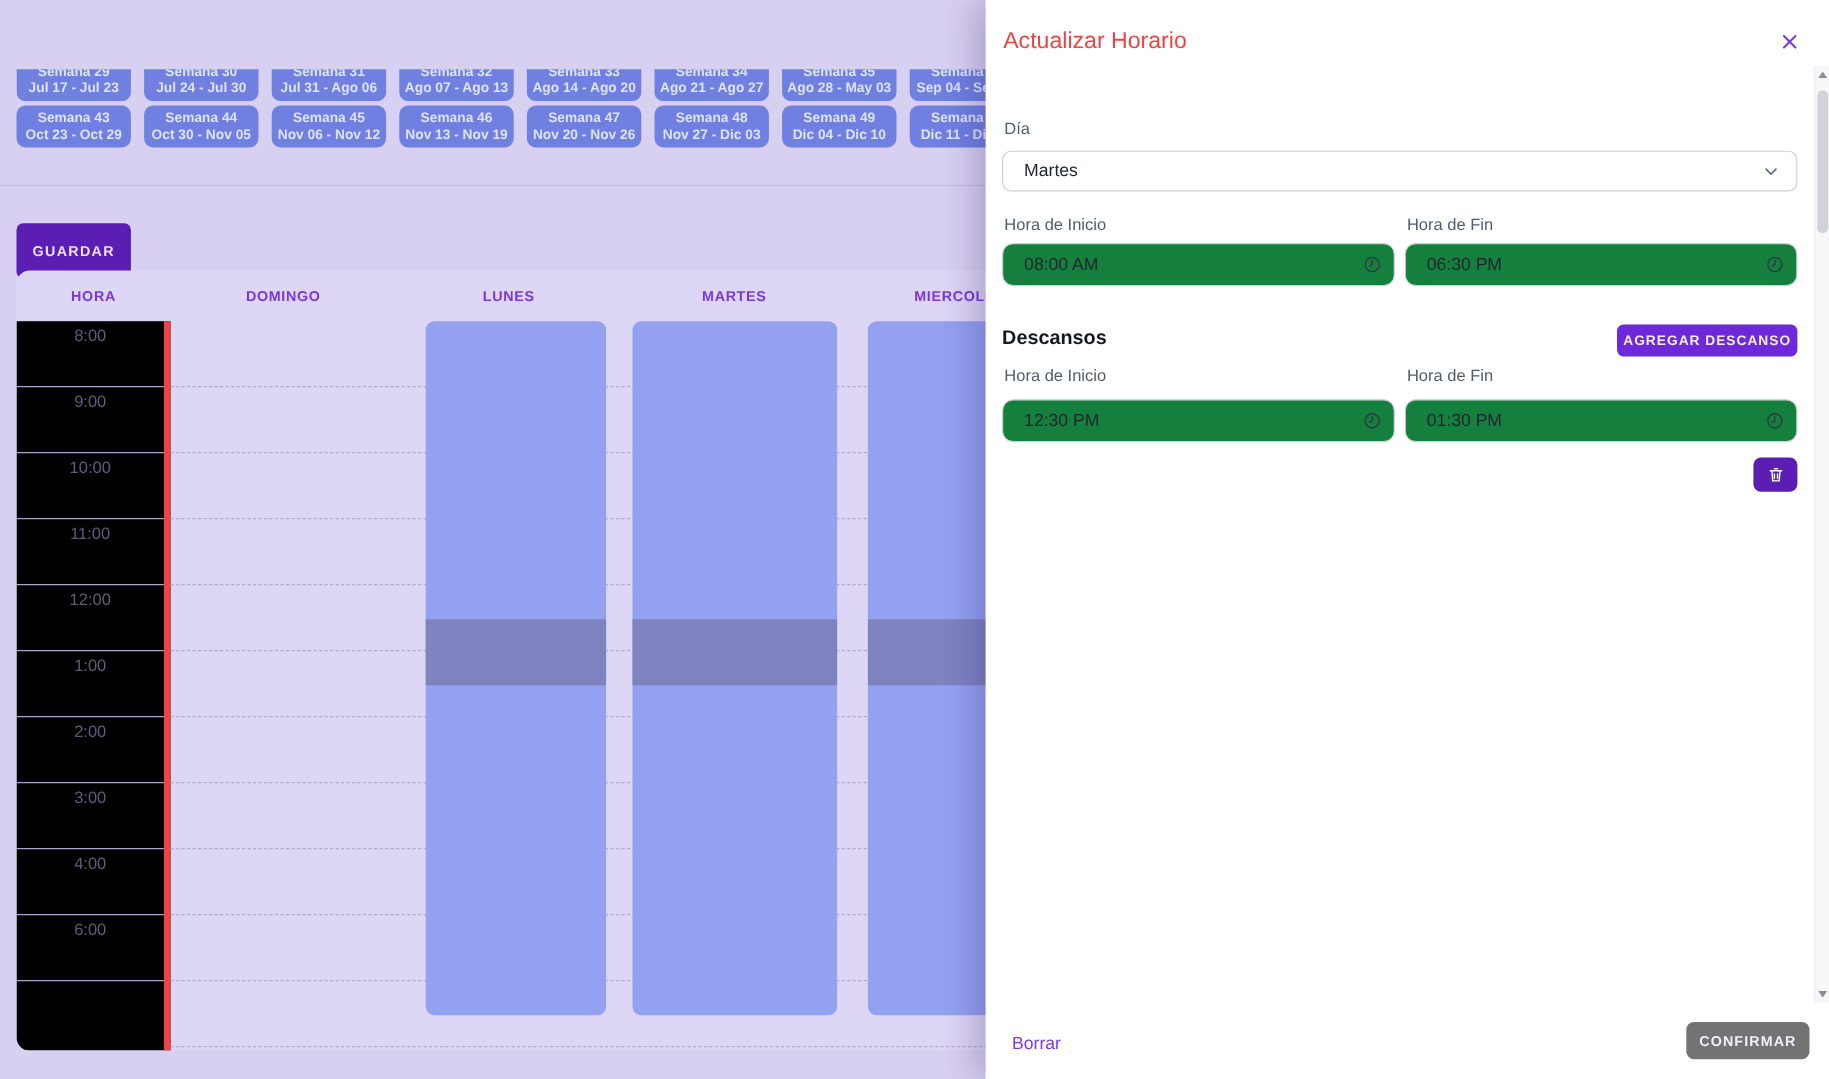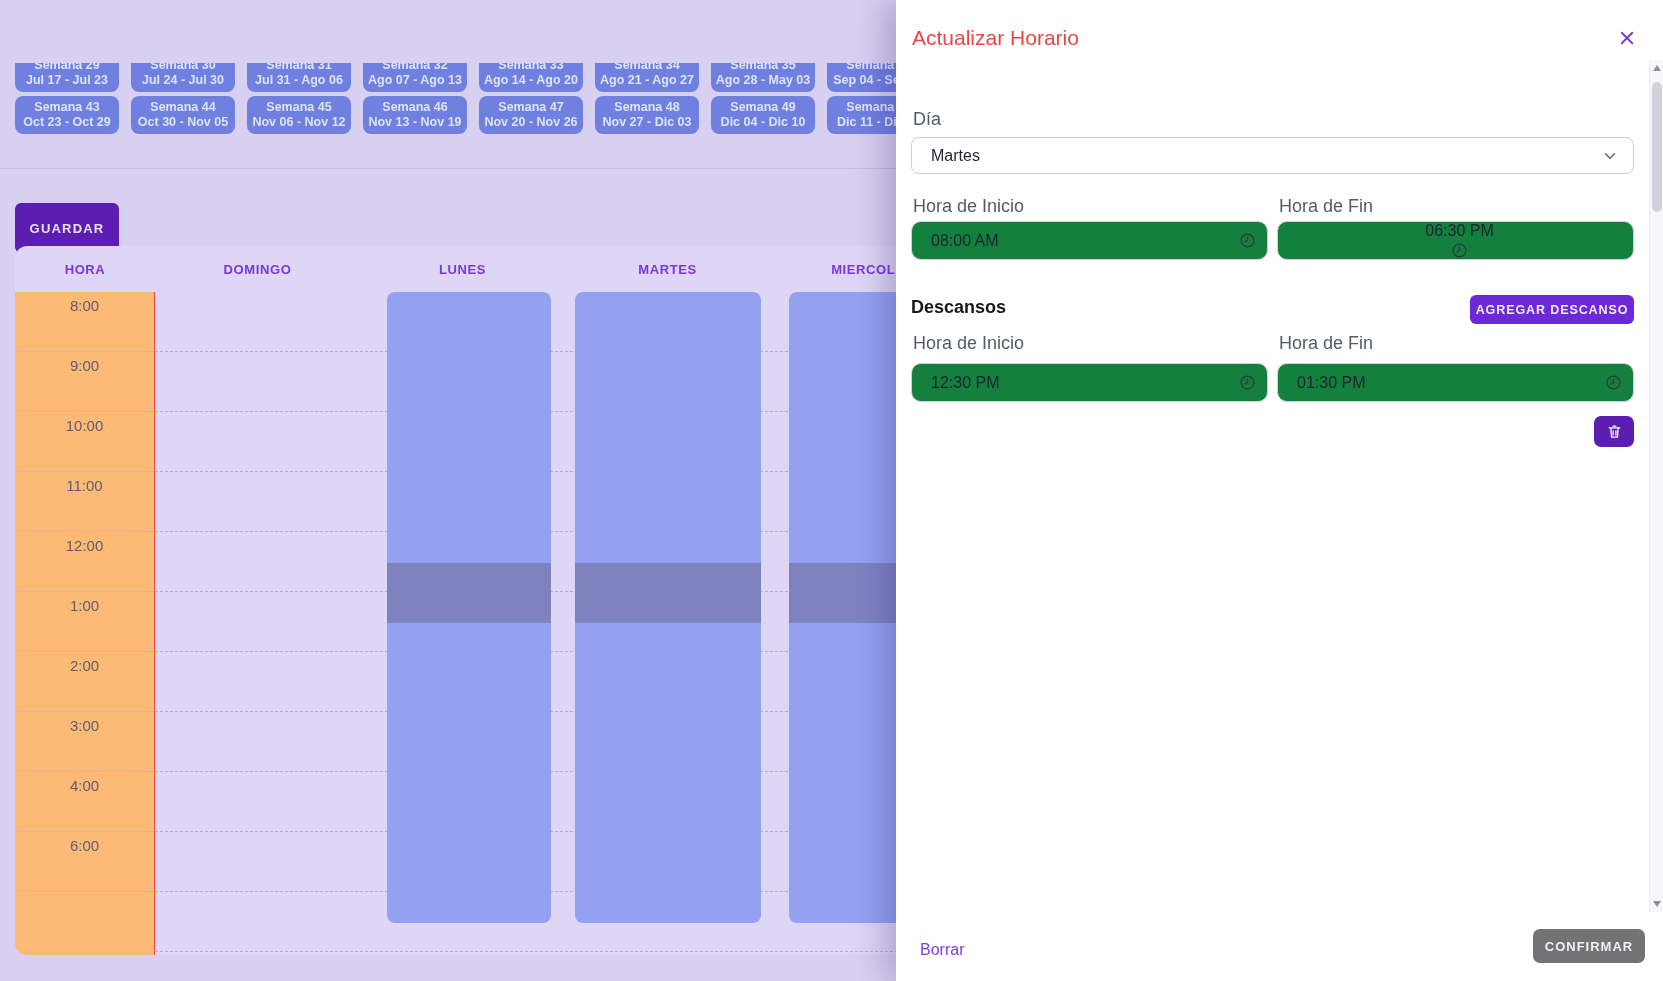--- a/index.html
+++ b/index.html
@@ -19,37 +19,37 @@
   
   .guardar-btn { position:absolute; top:203px; left:15px; width:104px; height:50px; background:#5b1db2; border:none;
                  border-radius:6px; color:#e9e1f8; font-family:"Liberation Sans",sans-serif; font-size:13px; font-weight:700;
                  letter-spacing:1.2px; cursor:pointer; }
 
   
   .sched { position:absolute; top:246px; left:15px; width:1633px; height:709px; background:#ddd6f4; border-radius:12px; overflow:hidden; }
   .sched-head { display:grid; grid-template-columns:140px 205px 205px 205px 205px 1fr; height:46px; align-items:center; }
   .sched-head .hcell { text-align:center; color:#7a38da; font-size:13px; font-weight:700; letter-spacing:.6px; }
   .sched-body { position:relative; height:663px; }
-  .time-col { position:absolute; left:0; top:0; width:140px; height:100%; background:#fdba74; border-right:1px solid #ef4444; }
+  .time-col { position:absolute; left:0; top:0; width:140px; height:100%; background:#000000; border-right:6px solid #ef4444; }
   .time-cell { height:60px; border-bottom:1px solid #c0b7e0; text-align:center; padding-top:5px; color:#5f5b78; font-size:15px; }
   .grid-rows { position:absolute; left:140px; right:0; top:0; }
   .grid-row { height:60px; border-bottom:1px dashed #b3aad2; }
   .block { position:absolute; top:0; height:631px; background:#93a1f0; border-radius:8px; cursor:pointer; }
   .block-lunes { left:372px; width:164px; }
   .block-martes { left:560px; width:186px; }
   .block-miercoles { left:774px; width:186px; }
   .break-strip { position:absolute; left:0; right:0; top:271px; height:60px; background:#7e83c0; }
 
   
   .drawer { position:absolute; left:896px; top:0; width:767px; height:981px; background:#ffffff;
             box-shadow:-10px 0 30px rgba(50,30,110,.28); }
   .drawer-title { position:absolute; left:16px; top:26px; font-size:21px; font-weight:500; color:#ef4444; }
   .close-btn { position:absolute; top:23px; left:716px; width:30px; height:30px; background:none; border:none;
                display:flex; align-items:center; justify-content:center; cursor:pointer; }
-  .fld-label { position:absolute; font-size:18px; color:#515c69; }
+  .fld-label { position:absolute; font-size:15px; color:#515c69; }
   .select-box { position:absolute; left:15px; top:137px; width:723px; height:37px; border:1px solid #c9cfd8; border-radius:8px;
                 background:#fff; display:flex; align-items:center; padding:0 14px 0 19px; cursor:pointer; }
   .select-box .sel-val { flex:1; font-size:16px; color:#1d2430; }
   .time-input { position:absolute; height:39px; width:357px; border:1px solid #cdd3db; border-radius:10px; background:#15803d;
                 display:flex; align-items:center; padding:0 11px 0 19px; cursor:text; }
   .time-input .ti-val { flex:1; font-size:16px; color:#1d2430; }
   .sec-heading { position:absolute; left:15px; top:297px; font-size:18px; font-weight:700; color:#15181e; }
   .add-btn { position:absolute; left:574px; top:295px; width:164px; height:29px; background:#6d28d9; border:none; border-radius:6px;
              color:#f2edfb; font-family:"Liberation Sans",sans-serif; font-size:12.5px; font-weight:700; letter-spacing:.9px; cursor:pointer; }
   .trash-btn { position:absolute; left:698px; top:416px; width:40px; height:31px; background:#5b1db2; border:none; border-radius:7px;
@@ -260,21 +260,21 @@
 
     <div class="time-input" style="left:15px; top:221px;">
       <span class="ti-val">08:00 AM</span>
       <span>
         <svg width="17" height="17" viewBox="0 0 24 24" fill="none" stroke="#2f3744" stroke-width="1.8" stroke-linecap="round">
           <circle cx="12" cy="12" r="9"></circle>
             <path d="M12 7v5l-3.5 2"></path>
         </svg>
       </span>
     </div>
-    <div class="time-input" style="left:381px; top:221px;flex-direction:column;">
+    <div class="time-input" style="left:381px; top:221px;">
       <span class="ti-val">06:30 PM</span>
       <span>
         <svg width="17" height="17" viewBox="0 0 24 24" fill="none" stroke="#2f3744" stroke-width="1.8" stroke-linecap="round">
           <circle cx="12" cy="12" r="9"></circle>
             <path d="M12 7v5l-3.5 2"></path>
         </svg>
       </span>
     </div>
 
     <div class="sec-heading">Descansos</div>

